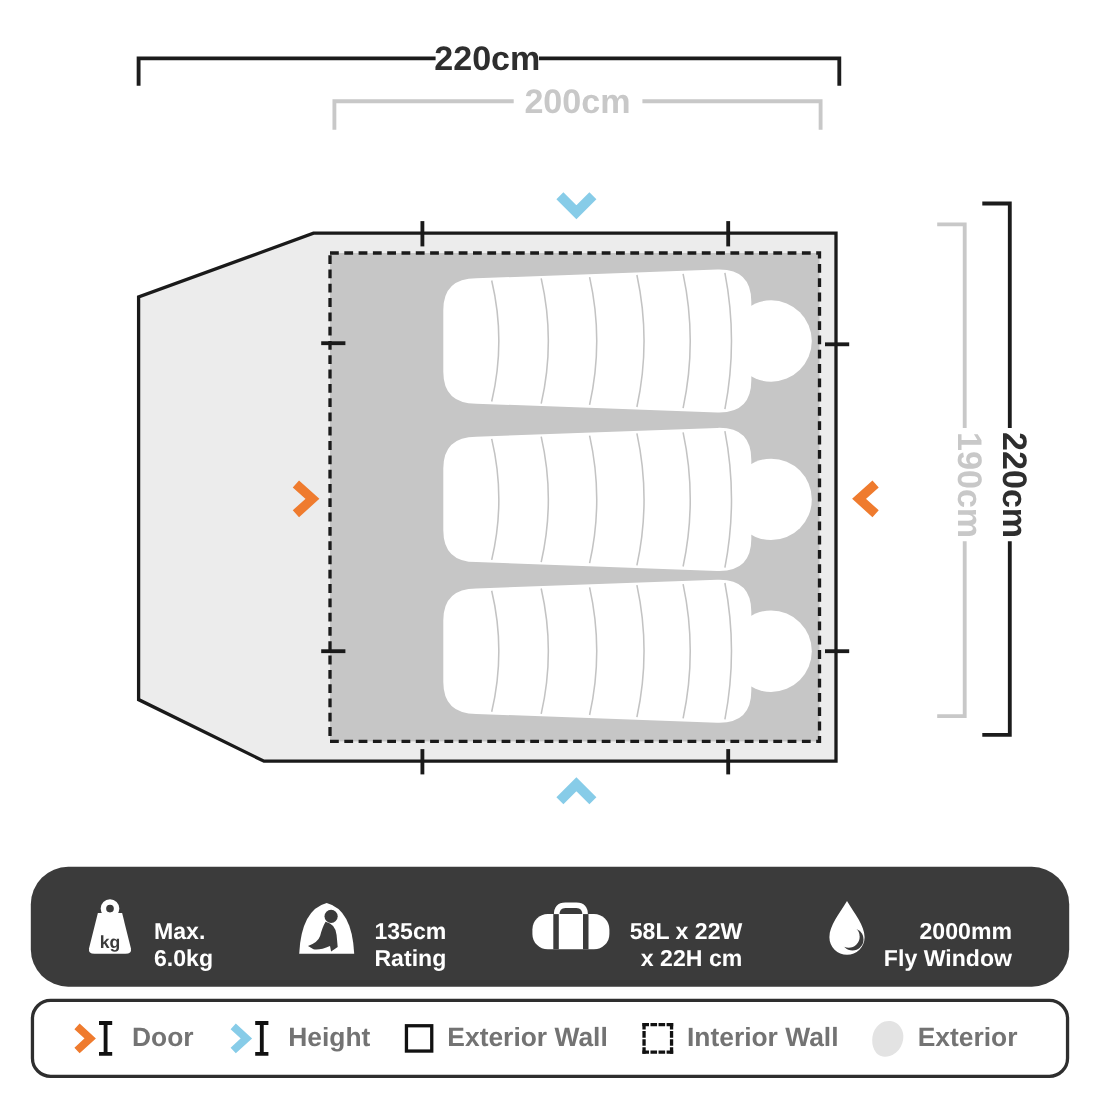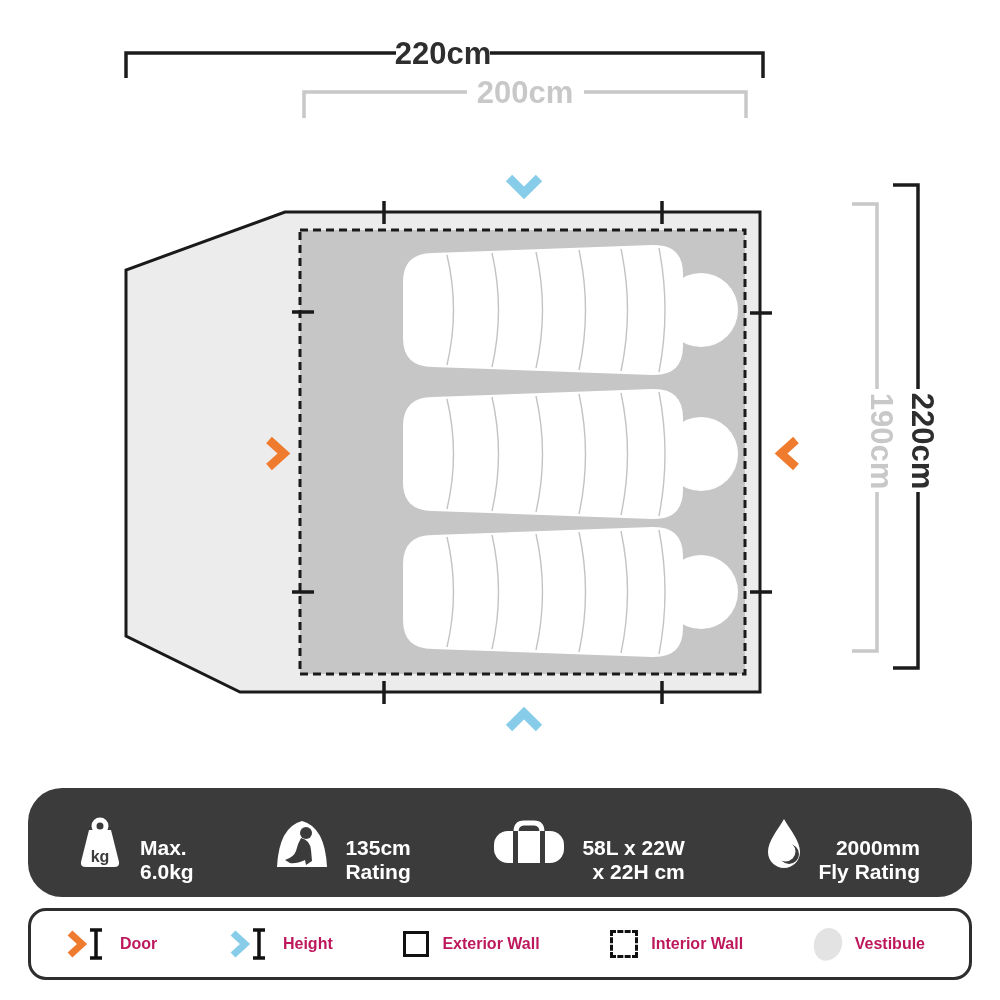--- a/index.html
+++ b/index.html
@@ -20,21 +20,21 @@
   .spec-icon{flex:0 0 auto;display:block;}
 
   
   .legend-bar{
     position:absolute;left:28px;top:908px;width:944px;height:72px;
     background:#fff;border:3px solid #2e2e2e;border-radius:18px;
     display:flex;align-items:center;justify-content:space-between;
     padding:0 44px 0 34px;box-sizing:border-box;
   }
   .legend-item{display:flex;align-items:center;gap:13px;}
-  .legend-label{color:#be185d;font-weight:bold;font-size:16px;white-space:nowrap;}
+  .legend-label{color:#737373;font-weight:bold;font-size:24px;white-space:nowrap;}
   .box-interior{width:22px;height:22px;border:3px dashed #111;background:#fff;}
   .box-exterior{width:20px;height:20px;border:3px solid #111;background:#fff;}
   .blob-vestibule{width:28px;height:33px;background:#e3e3e3;
     border-radius:52% 48% 58% 42% / 50% 45% 55% 50%;transform:rotate(8deg);}
 </style>
 </head>
 <body>
 
 <div class="stage">
 
@@ -141,21 +141,21 @@
       </svg>
       <div class="spec-text center"><span>58L x 22W</span><br><span>x 22H cm</span></div>
     </div>
 
     <div class="spec-item">
       <svg class="spec-icon" width="36" height="52" viewBox="0 0 36 52">
         <path d="M18,2 C25,14 34,24 34,35 A16,16 0 1 1 2,35 C2,24 11,14 18,2 Z" fill="#fff"></path>
         <circle cx="23" cy="37" r="10" fill="#3b3b3b"></circle>
         <circle cx="19.5" cy="34.5" r="10" fill="#fff"></circle>
       </svg>
-      <div class="spec-text center"><span>2000mm</span><br><span>Fly Rating</span></div>
+      <div class="spec-text center"><span>2000mm</span><br><span>Fly Window</span></div>
     </div>
 
   </div>
 
   
   <div class="legend-bar">
 
     <div class="legend-item">
       <svg width="42" height="36" viewBox="0 0 42 36">
         <polyline points="5,7 17,18 5,29" fill="none" stroke="#ef7b2e" stroke-width="7"></polyline>
@@ -185,17 +185,17 @@
       <span class="legend-label">Exterior Wall</span>
     </div>
 
     <div class="legend-item">
       <div class="box-interior"></div>
       <span class="legend-label">Interior Wall</span>
     </div>
 
     <div class="legend-item">
       <div class="blob-vestibule"></div>
-      <span class="legend-label">Vestibule</span>
+      <span class="legend-label">Exterior</span>
     </div>
 
   </div>
 </div>
 
 </body></html>

